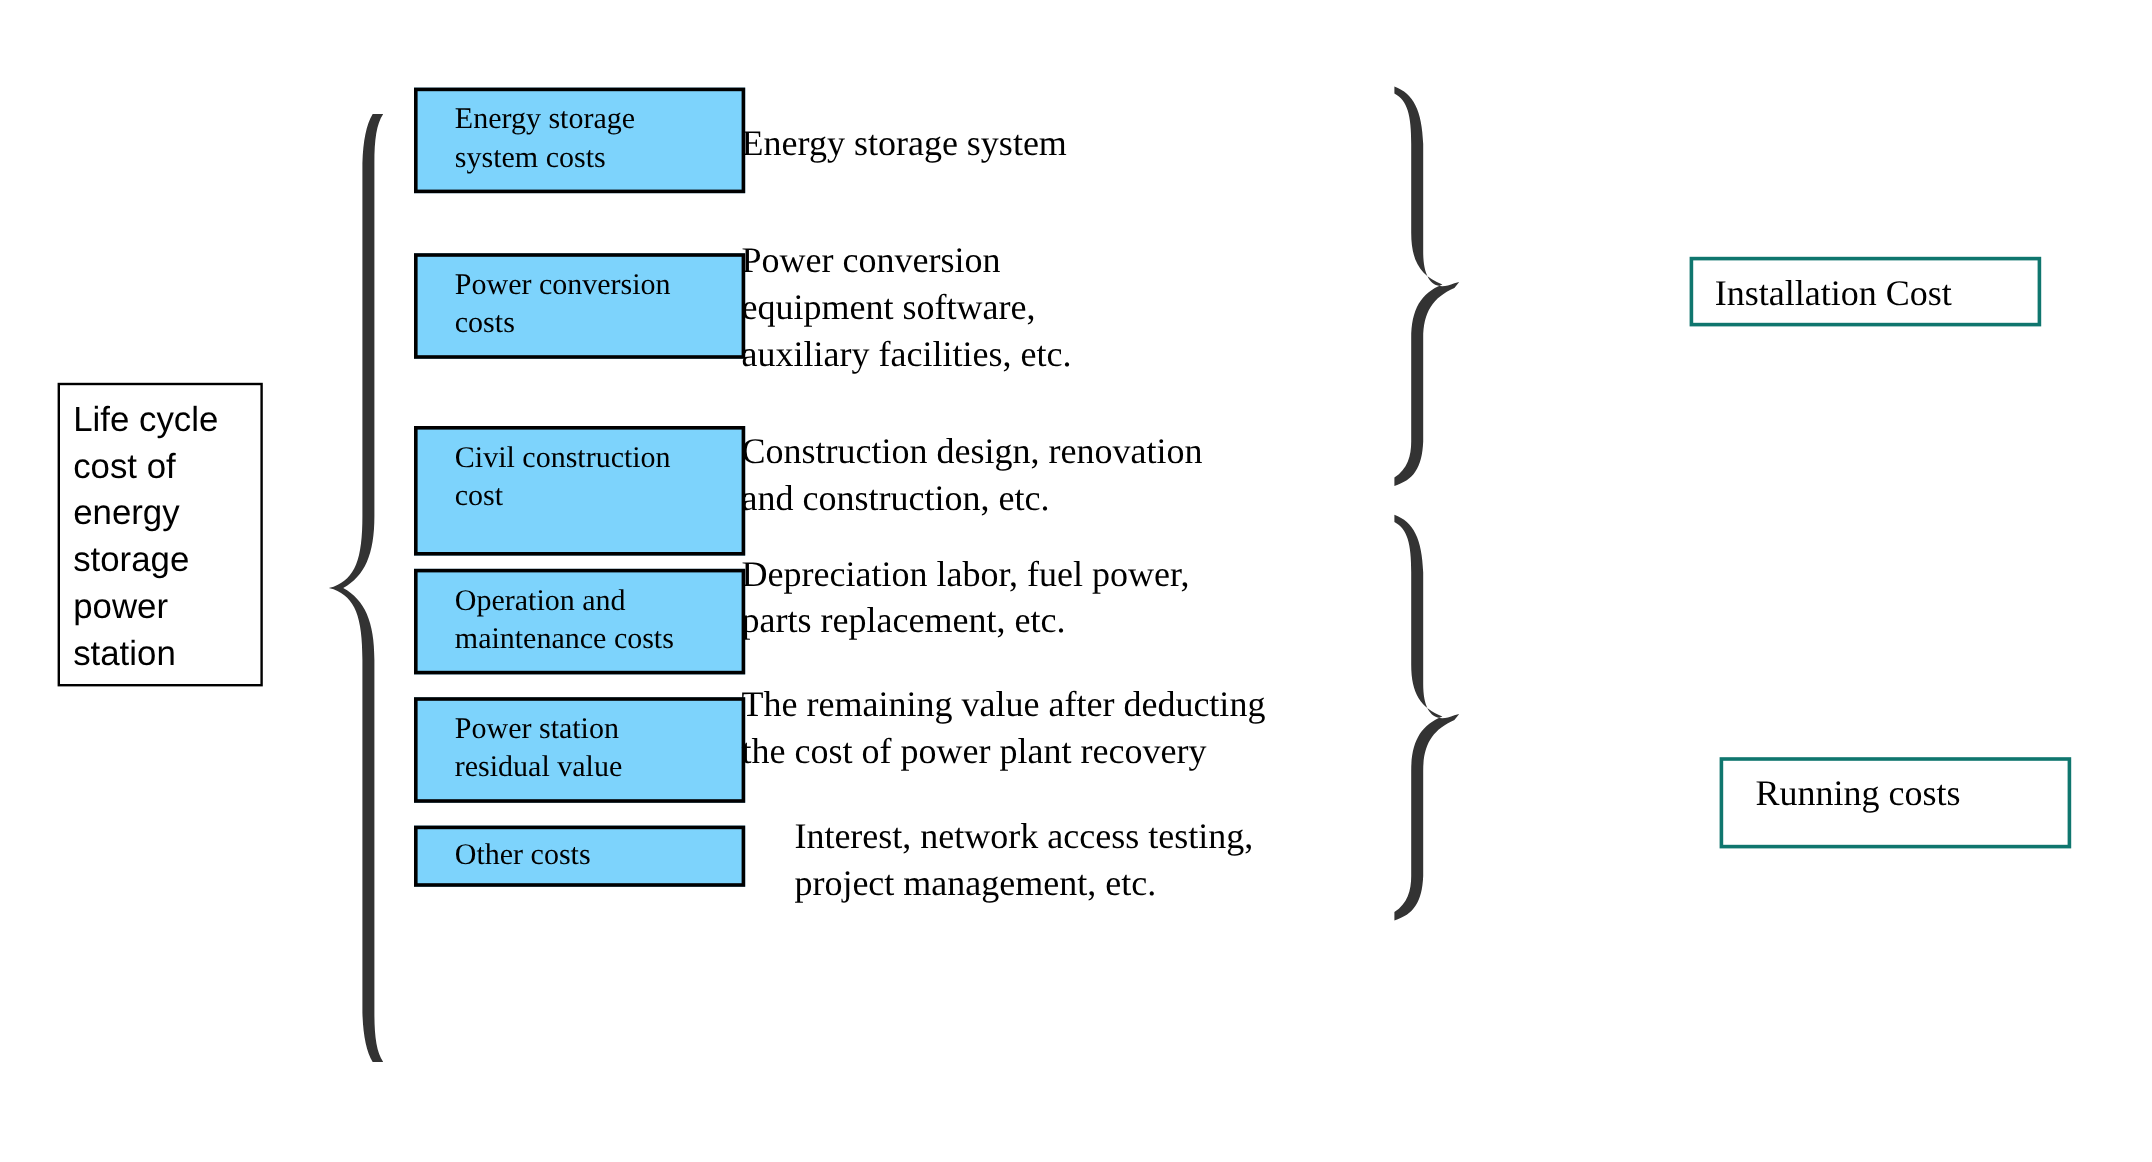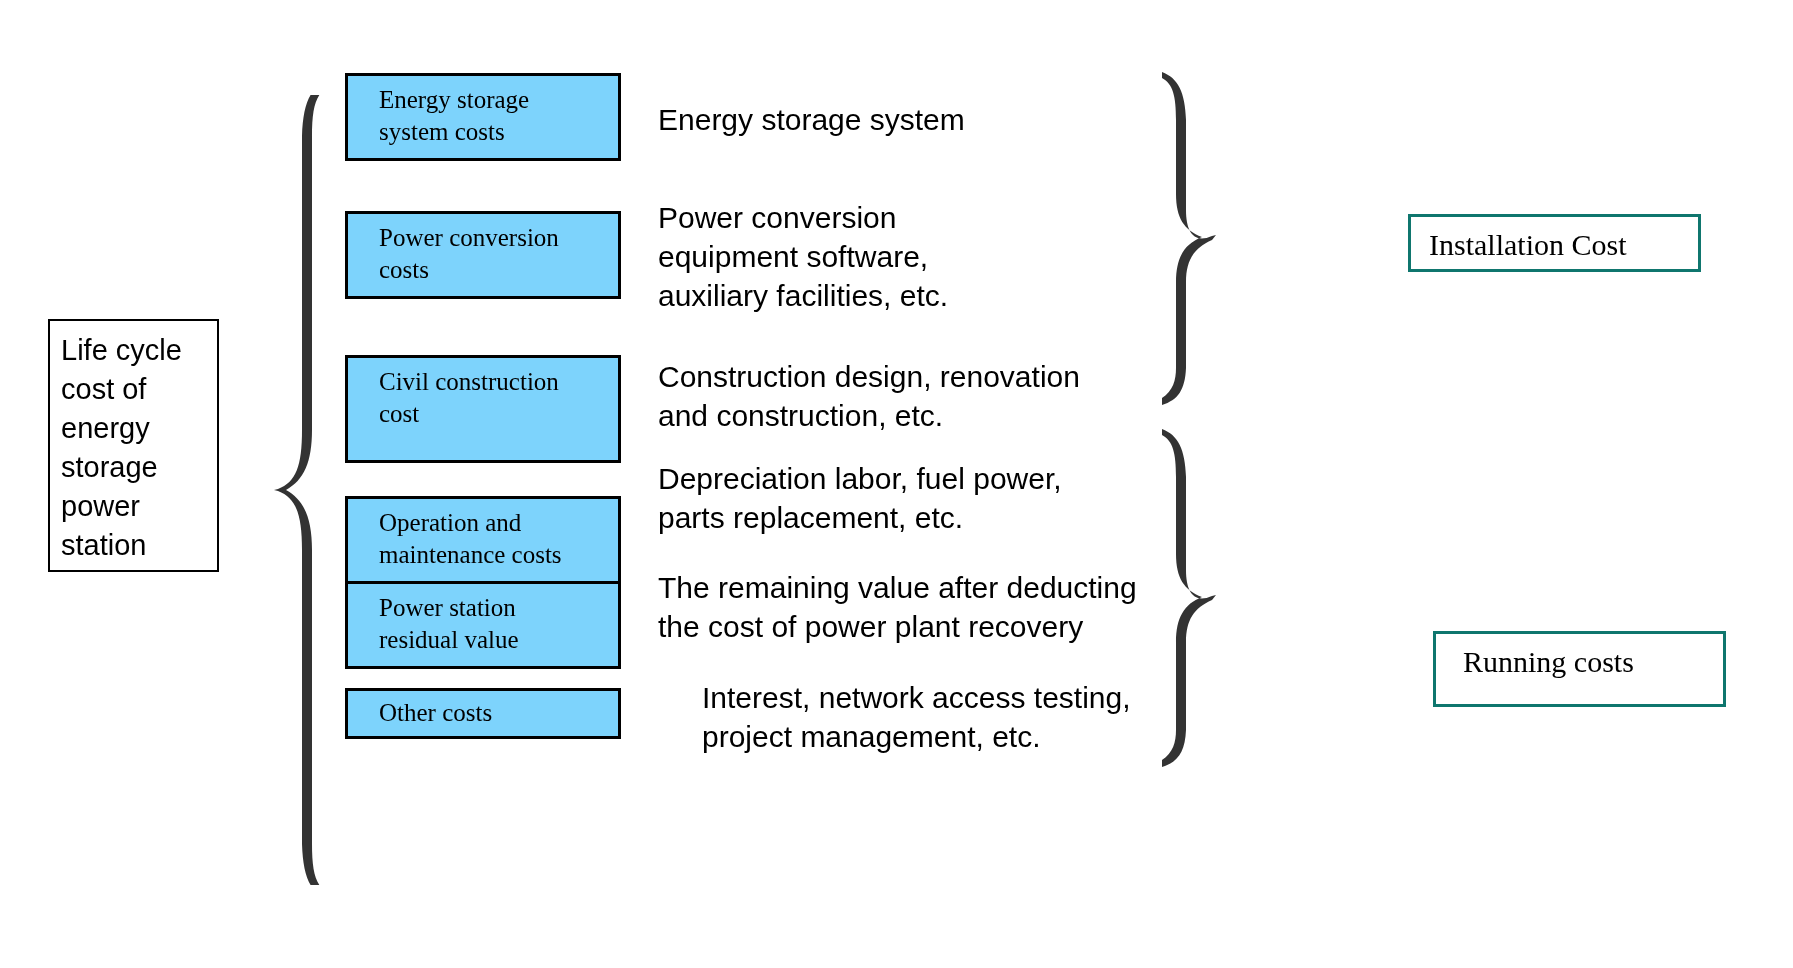--- a/index.html
+++ b/index.html
@@ -57,22 +57,22 @@
     font-family: "Liberation Serif", serif;
     font-size: 25px;
     line-height: 32px;
     padding: 8px 0 6px 31px;
     white-space: pre-line;
   }
 
   
   .desc {
     position: absolute;
-    left: 658px;
-    font-family: Liberation Sans, sans-serif;
+    left: 618px;
+    font-family: Liberation Serif, serif;
     font-size: 30px;
     line-height: 39px;
     white-space: pre-line;
     color: #000;
   }
 
   
   .group-box {
     position: absolute;
     border: 3px solid #0f766e;
@@ -121,21 +121,21 @@
 
   <div class="mid-box" style="top:73px; height:88px;">Energy storage
 system costs</div>
 
   <div class="mid-box" style="top:211px; height:88px;">Power conversion
 costs</div>
 
   <div class="mid-box" style="top:355px; height:108px;">Civil construction
 cost</div>
 
-  <div class="mid-box" style="top:496px; height:88px;">Operation and
+  <div class="mid-box" style="top:474px; height:88px;">Operation and
 maintenance costs</div>
 
   <div class="mid-box" style="top:581px; height:88px;">Power station
 residual value</div>
 
   <div class="mid-box" style="top:688px; height:51px; padding-top:6px;">Other costs</div>
 
   <div class="desc" style="top:100px;">Energy storage system</div>
 
   <div class="desc" style="top:198px;">Power conversion

